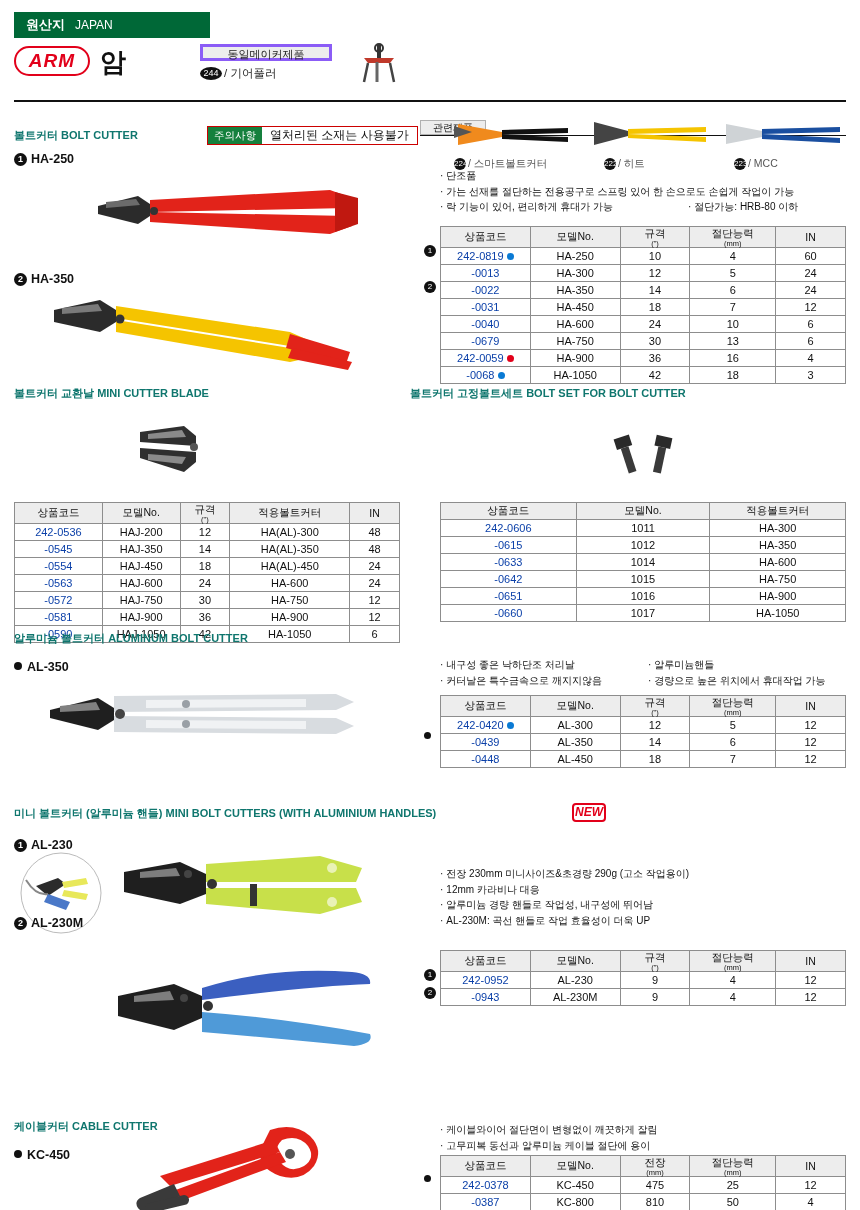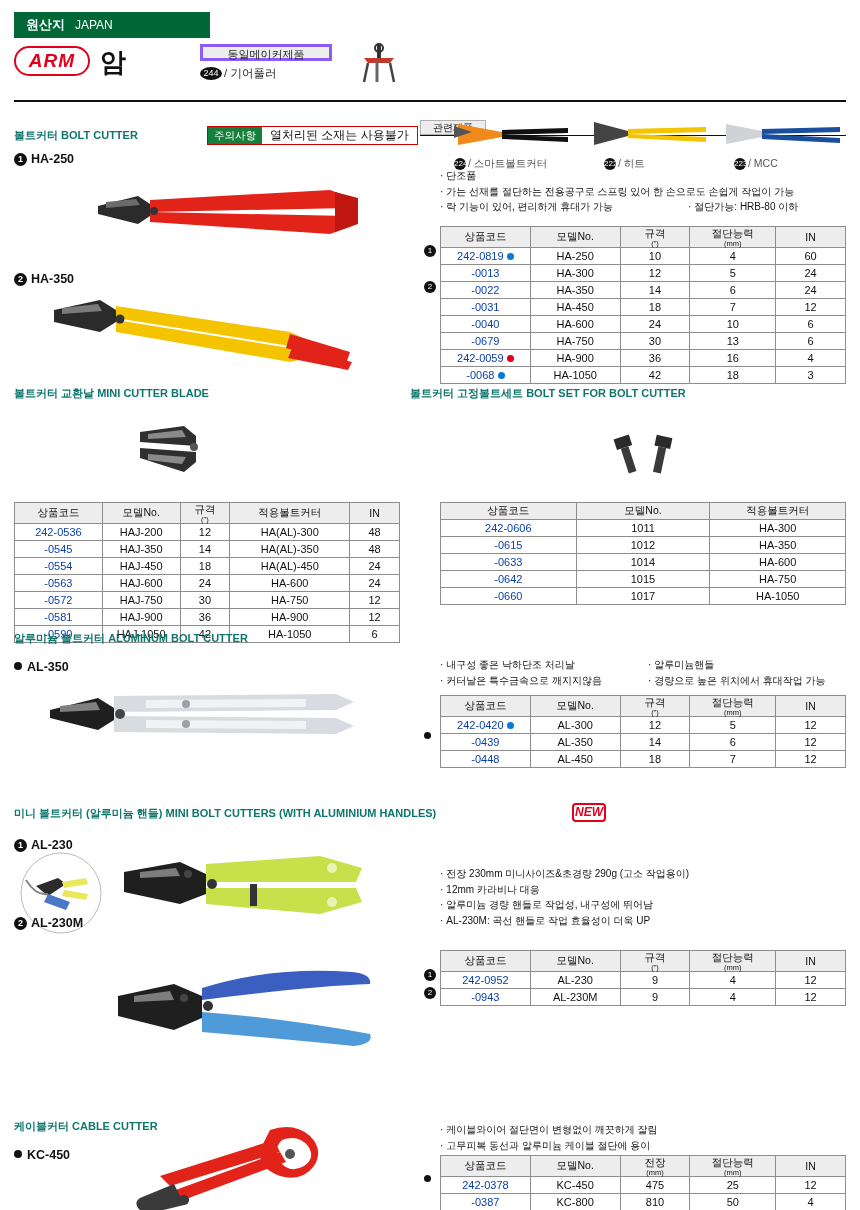--- a/index.html
+++ b/index.html
@@ -424,20 +424,25 @@
         <td class="code">-0633</td>
         <td>1014</td>
         <td>HA-600</td>
       </tr>
       <tr>
         <td class="code">-0642</td>
         <td>1015</td>
         <td>HA-750</td>
       </tr>
       <tr>
+        <td class="code">-0651</td>
+        <td>1016</td>
+        <td>HA-900</td>
+      </tr>
+      <tr>
         <td class="code">-0660</td>
         <td>1017</td>
         <td>HA-1050</td>
       </tr>
     </tbody>
   </table>
 
   <div class="sec-title" style="left:14px; top:631px;">
     <span>알루미늄 볼트커터</span>
     <span class="en">ALUMINUM BOLT CUTTER</span>

